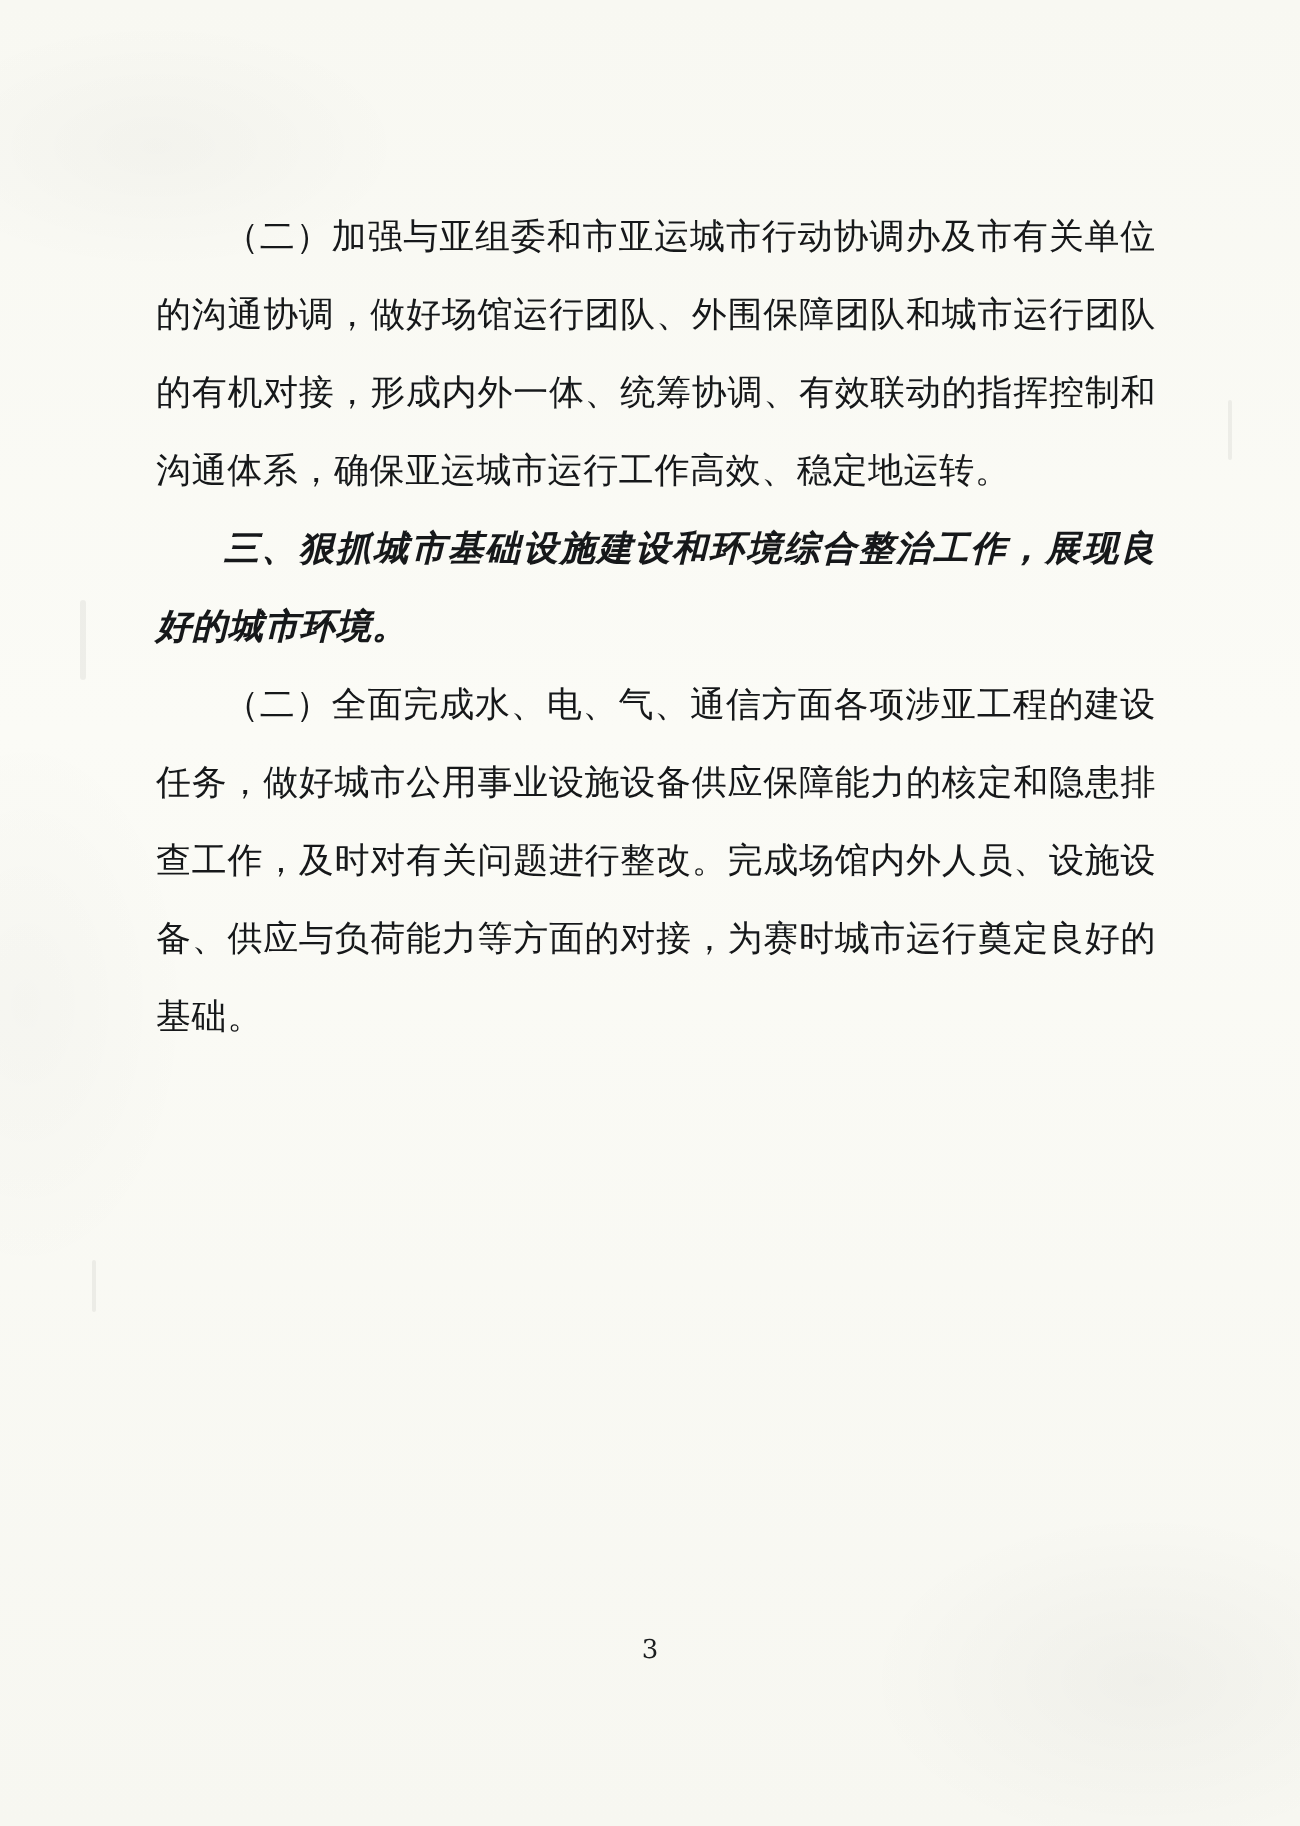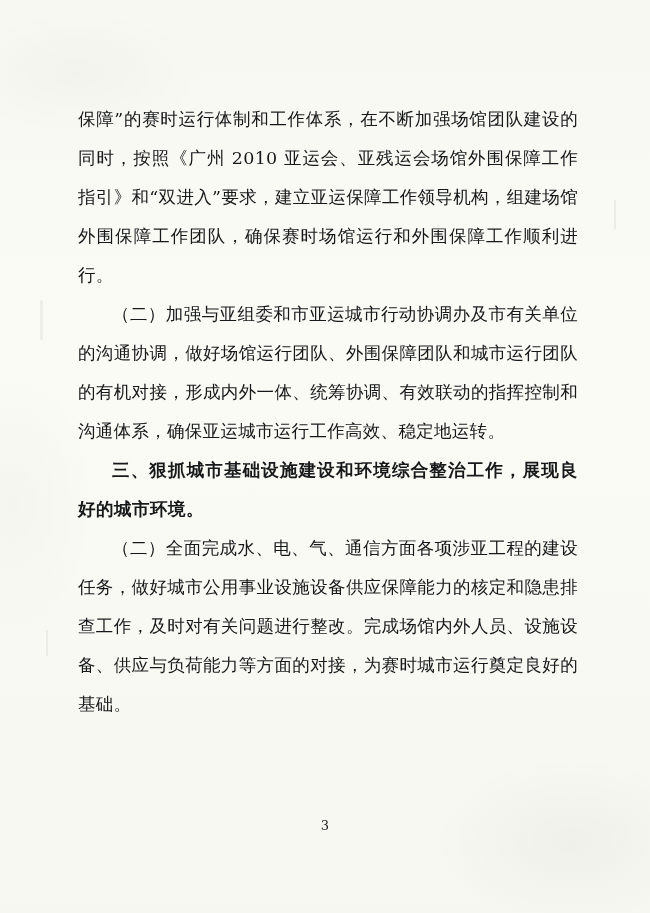--- a/index.html
+++ b/index.html
@@ -49,20 +49,21 @@
     text-indent: 0;
     font-weight: 500;
   }
   p.indent {
     text-indent: 34px;
   }
   p.heading {
     text-indent: 34px;
     font-weight: 700;
     letter-spacing: 0.5px;
+    font-style: italic;
   }
   .page-number {
     position: absolute;
     left: 0;
     right: 0;
     top: 818px;
     text-align: center;
     font-size: 13px;
     color: #1b1d1f;
     font-family: "DejaVu Serif", "Liberation Serif", serif;
@@ -79,21 +80,20 @@
 </head>
 <body>
 
 <div class="page">
   <div class="scan-tint"></div>
   <div class="edge-mark em1"></div>
   <div class="edge-mark em2"></div>
   <div class="edge-mark em3"></div>
 
   <div class="content">
-    <p class="para">保障”的赛时运行体制和工作体系，在不断加强场馆团队建设的同时，按照《广州 2010 亚运会、亚残运会场馆外围保障工作指引》和“双进入”要求，建立亚运保障工作领导机构，组建场馆外围保障工作团队，确保赛时场馆运行和外围保障工作顺利进行。</p>
     <p class="para indent">（二）加强与亚组委和市亚运城市行动协调办及市有关单位的沟通协调，做好场馆运行团队、外围保障团队和城市运行团队的有机对接，形成内外一体、统筹协调、有效联动的指挥控制和沟通体系，确保亚运城市运行工作高效、稳定地运转。</p>
     <p class="para heading">三、狠抓城市基础设施建设和环境综合整治工作，展现良好的城市环境。</p>
     <p class="para indent">（二）全面完成水、电、气、通信方面各项涉亚工程的建设任务，做好城市公用事业设施设备供应保障能力的核定和隐患排查工作，及时对有关问题进行整改。完成场馆内外人员、设施设备、供应与负荷能力等方面的对接，为赛时城市运行奠定良好的基础。</p>
 
   </div>
 
   <div class="page-number">3</div>
 </div>
 
 </body></html>

